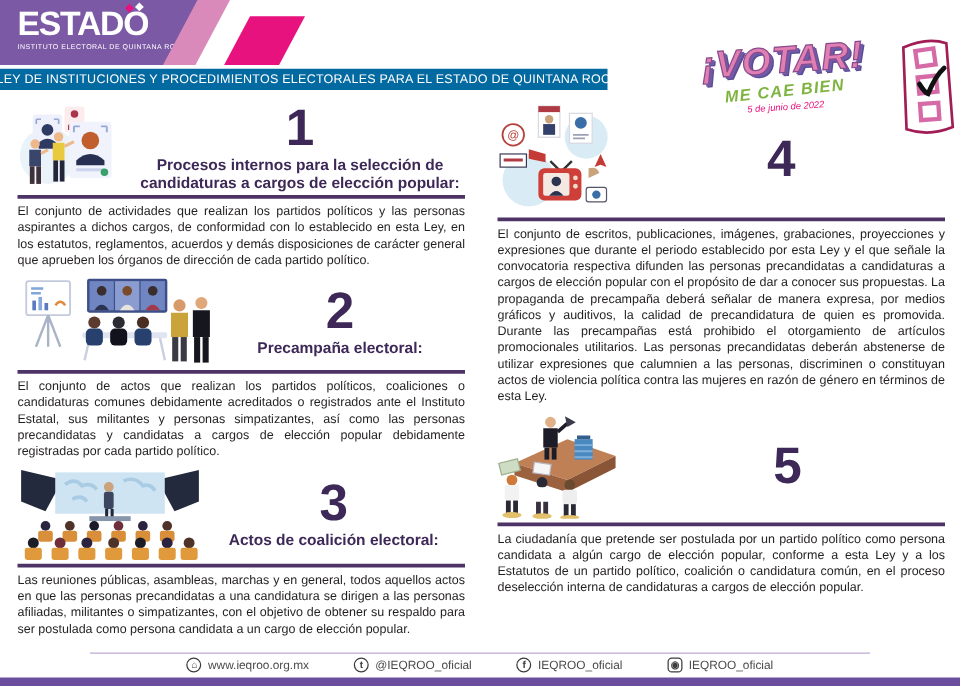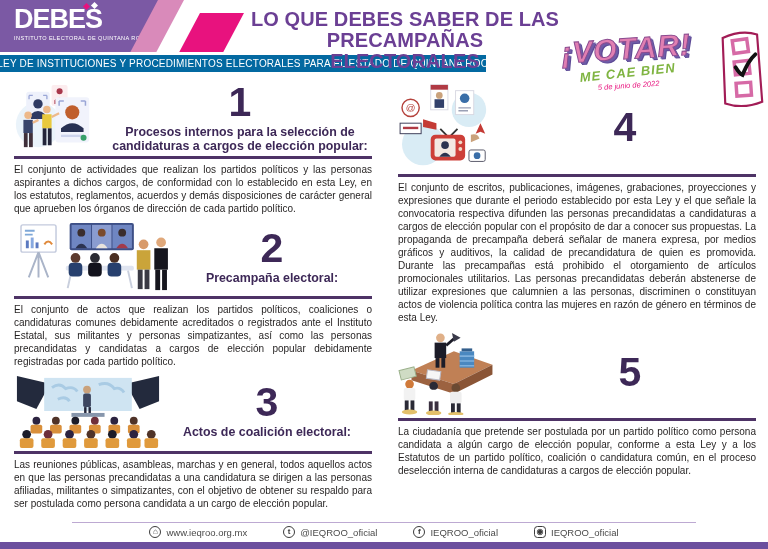--- a/index.html
+++ b/index.html
@@ -79,34 +79,30 @@
   .bottom-bar { height:7px; background:#6b4f9e; }
 </style>
 </head>
 <body>
 
 <div class="page">
 
   <div class="header">
     <div class="logo-block">
       <div class="logo-text">
-        <span>DEBES</span>
+        <span>ESTADO</span>
         <span class="logo-dots">
             <i></i>
             <i></i>
           </span>
       </div>
       <div class="logo-sub">INSTITUTO ELECTORAL DE QUINTANA ROO</div>
     </div>
     <div class="stripe-light"></div>
     <div class="stripe-dark"></div>
-    <div class="header-title">
-      <div>LO QUE DEBES SABER DE LAS</div>
-      <div>PRECAMPAÑAS ELECTORALES</div>
-    </div>
     <div class="votar-box">
       <div class="votar-txt">
         <div class="votar-word">¡VOTAR!</div>
         <div class="votar-tag">ME CAE BIEN</div>
         <div class="votar-date">5 de junio de 2022</div>
       </div>
       <svg class="ballot-svg" viewBox="0 0 58 100" width="50" height="86">
         <path d="M10 14 Q32 4 50 10 L56 88 Q34 97 13 90 Z" fill="#ffffff" stroke="#a21c56" stroke-width="2.5"></path>
         <rect x="22" y="16" width="17" height="15" fill="none" stroke="#d66aa6" stroke-width="4" transform="rotate(-8 30 23)"></rect>
         <rect x="24" y="41" width="17" height="15" fill="none" stroke="#d66aa6" stroke-width="4" transform="rotate(-6 32 48)"></rect>

